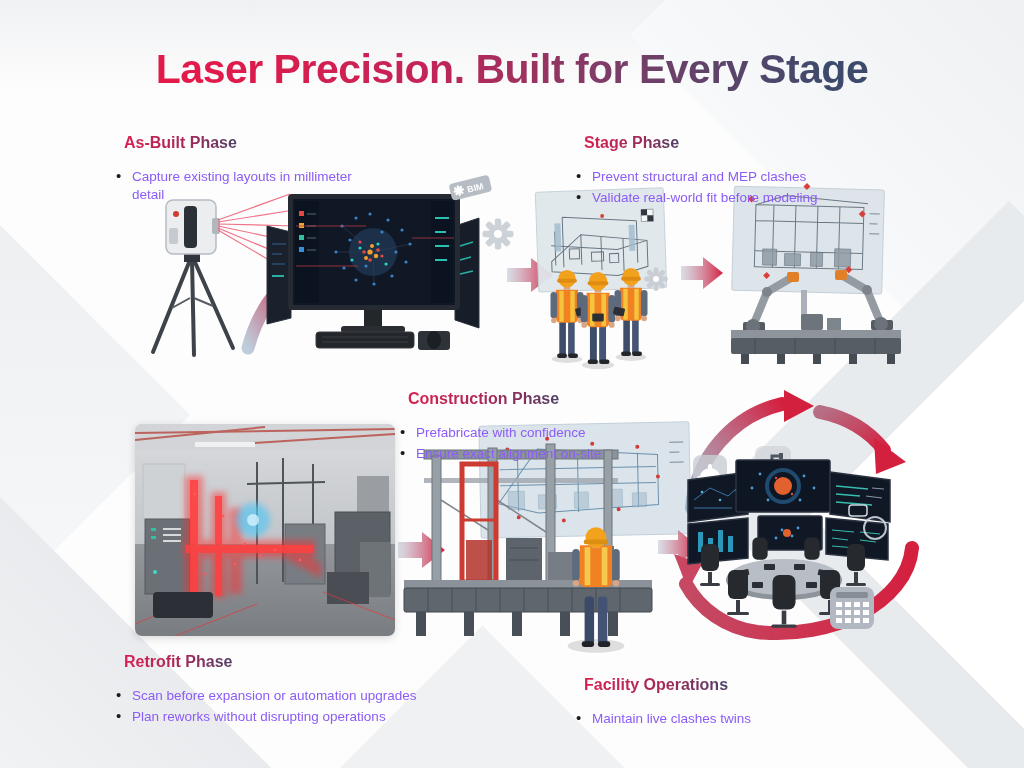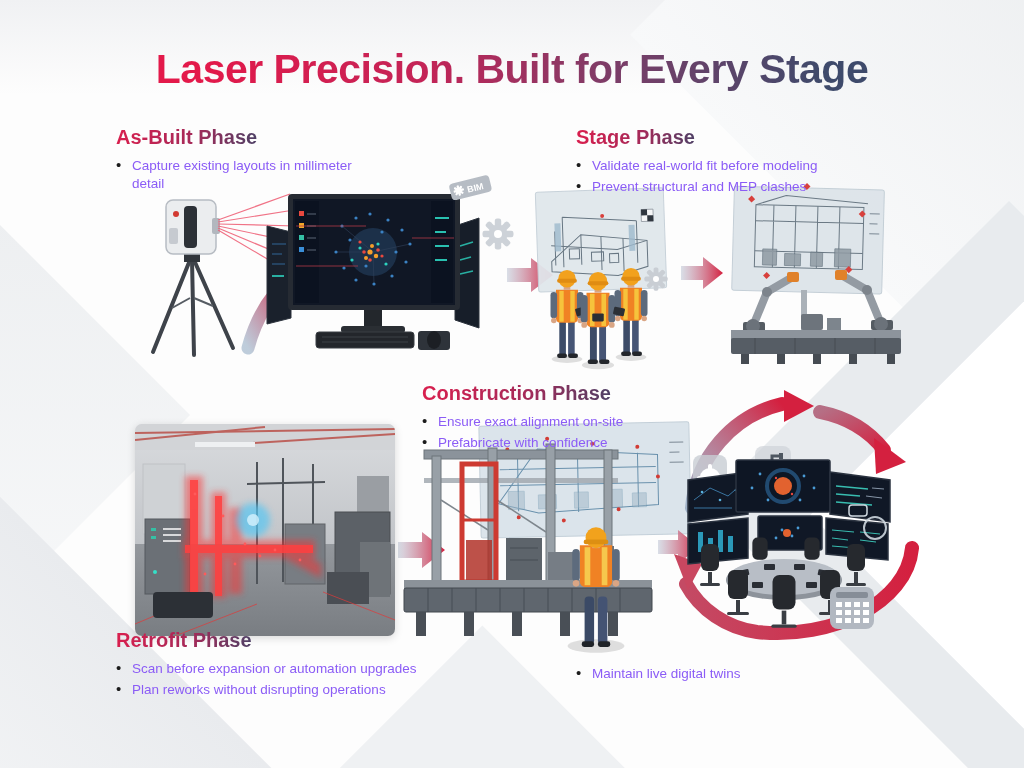--- a/index.html
+++ b/index.html
@@ -22,34 +22,34 @@
     .gtext{-webkit-background-clip:text;background-clip:text;color:transparent;}
   }
   h1.title{
     position:absolute;z-index:30;top:46px;left:0;width:1024px;margin:0;text-align:center;
     font-size:41px;font-weight:800;letter-spacing:-.5px;
   }
   h1.title .gtext{background-image:linear-gradient(90deg,#e3194a 6%,#c32457 38%,#7c3d68 64%,#3e4a6b 94%);}
 
   .phase{position:absolute;z-index:30;}
   .phase h2{
-    margin:8px;font-size:20px;font-weight:800;letter-spacing:0;
+    margin:16px;font-size:16px;font-weight:800;letter-spacing:0;
   }
   .phase h2 .gtext{background-image:linear-gradient(90deg,#d91f4e 0%,#a52a59 55%,#4e4066 100%);}
   .phase ul{margin:5px 0 0 2px;padding:0;list-style:none;}
   .phase li{
     position:relative;padding-left:22px;margin-bottom:3px;
     font-size:13.5px;line-height:1.32;color:#8b5cf6;
   }
   .phase li::before{content:"\2022";position:absolute;left:6px;top:-2px;font-size:15px;color:#1c1c1c;}
 
   #p-asbuilt{left:108px;top:118px;width:250px;}
   #p-design{left:568px;top:118px;width:340px;}
-  #p-construction{left:414px;top:374px;width:310px;}
-  #p-retrofit{left:108px;top:621px;width:400px;}
+  #p-construction{left:392px;top:374px;width:310px;}
+  #p-retrofit{left:108px;top:637px;width:400px;}
   #p-facility{left:568px;top:660px;width:400px;}
 
   .sc{position:absolute;z-index:10;overflow:visible;}
   .photo{
     position:absolute;z-index:10;left:135px;top:424px;width:260px;height:212px;
     border-radius:7px;overflow:hidden;box-shadow:0 2px 8px rgba(0,0,0,.15);
   }
 </style>
 </head>
 <body>
@@ -740,38 +740,39 @@
 <section class="phase" id="p-asbuilt">
   <h2><span class="gtext">As-Built Phase</span></h2>
   <ul>
     <li>Capture existing layouts in millimeter detail</li>
   </ul>
 </section>
 
 <section class="phase" id="p-design">
   <h2><span class="gtext">Stage Phase</span></h2>
   <ul>
+    <li>Prevent structural and MEP clashes</li>
     <li>Validate real-world fit before modeling</li>
-    <li>Prevent structural and MEP clashes</li>
   </ul>
 </section>
 
 <section class="phase" id="p-construction">
   <h2><span class="gtext">Construction Phase</span></h2>
   <ul>
+    <li>Prefabricate with confidence</li>
     <li>Ensure exact alignment on-site</li>
-    <li>Prefabricate with confidence</li>
   </ul>
 </section>
 
 <section class="phase" id="p-retrofit">
   <h2><span class="gtext">Retrofit Phase</span></h2>
   <ul>
     <li>Scan before expansion or automation upgrades</li>
     <li>Plan reworks without disrupting operations</li>
   </ul>
 </section>
 
 <section class="phase" id="p-facility">
+  <h2><span class="gtext">Facility Operations</span></h2>
   <ul>
-    <li>Maintain live digital twins</li>
+    <li>Maintain live clashes twins</li>
   </ul>
 </section>
 
 </body></html>

